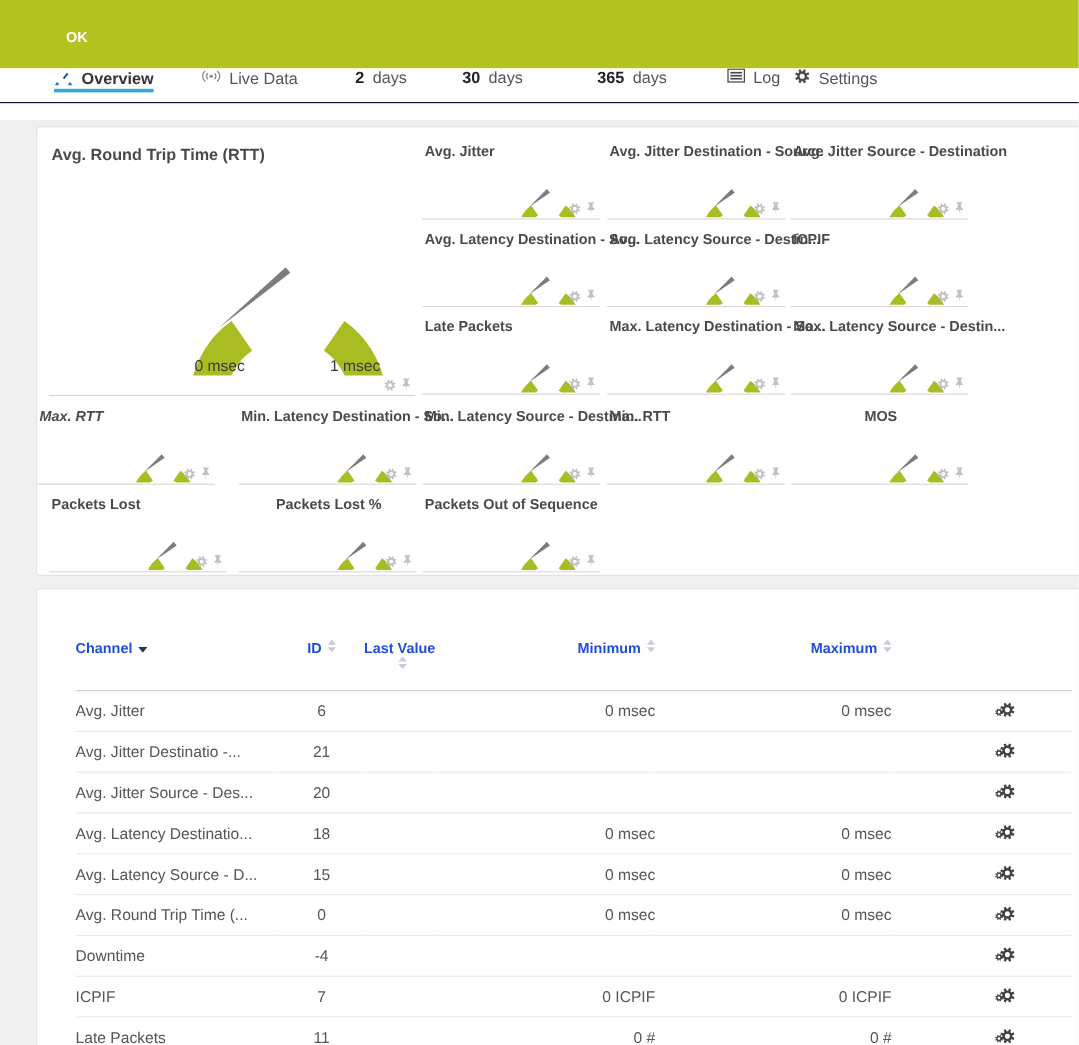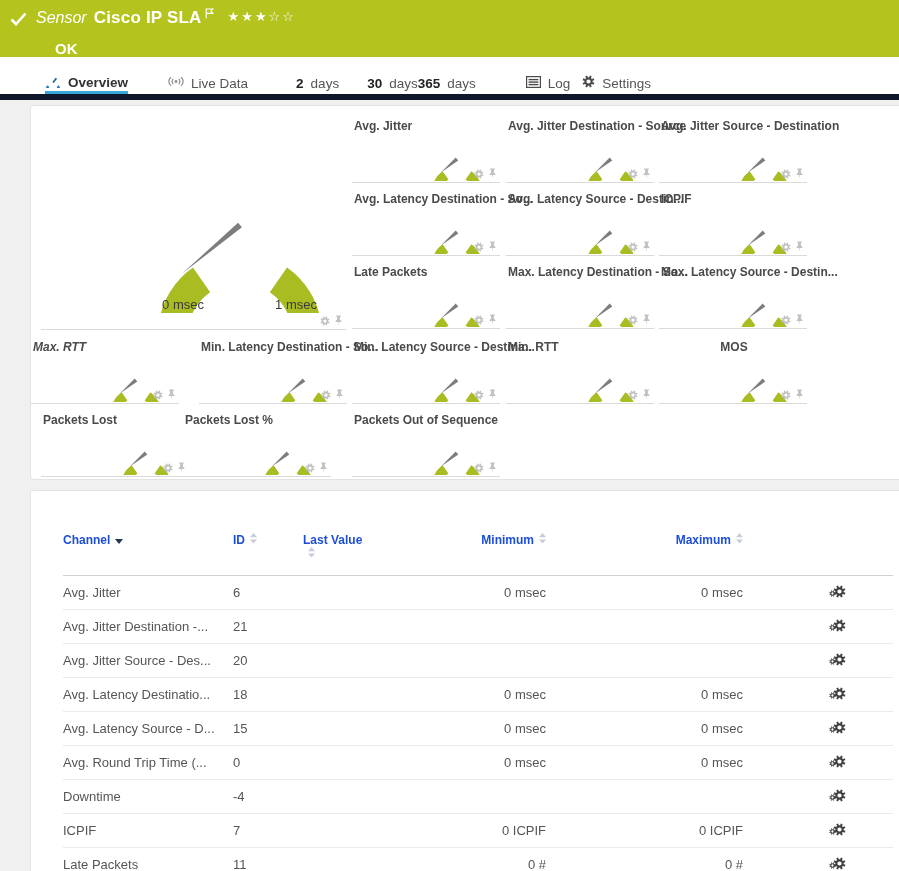--- a/index.html
+++ b/index.html
@@ -8,24 +8,24 @@
     font-family:"Liberation Sans",sans-serif;background:#fff;color:#333;
   }
   
   .topbar{position:absolute;left:0;top:0;width:899px;height:57px;background:#b5c31e;color:#fff}
   .title-row{position:absolute;left:10px;top:8px;display:flex;align-items:center}
   .check-ico{display:inline-flex;margin-top:2px}
   .sensor-kind{font-style:italic;font-size:16px;margin-left:9px}
   .sensor-name{font-weight:700;font-size:17px;margin-left:7px;letter-spacing:.2px}
   .flag-ico{display:inline-flex;margin-left:3px;margin-bottom:9px}
   .stars{font-size:13px;letter-spacing:2px;margin-left:14px;margin-bottom:4px}
-  .status-ok{position:absolute;left:55px;top:40px;font-weight:700;font-size:15px}
+  .status-ok{position:absolute;left:55px;top:24px;font-weight:700;font-size:12px}
   
-  .tabbar{position:absolute;left:0;top:57px;width:899px;height:43px;background:#fff;
-    border-bottom:6px solid #0f172a;display:flex;align-items:flex-end;box-sizing:border-box}
+  .tabbar{position:absolute;left:0;top:57px;width:899px;height:29px;background:#fff;
+    border-bottom:1px solid #0f172a;display:flex;align-items:flex-start;box-sizing:border-box}
   .tab{display:flex;align-items:center;gap:7px;font-size:13.5px;color:#555;
     border-bottom:3px solid transparent;cursor:pointer;white-space:nowrap}
   .tab.active{border-bottom-color:#3aa7db;color:#333;font-weight:700}
   .tab b{color:#222;font-weight:700}
   .tab .days{color:#555}
   
   .content-bg{position:absolute;left:0;top:100px;width:899px;bottom:0;background:#f0f0f0}
   .card{position:absolute;background:#fff;border:1px solid #e3e3e3;border-radius:3px;box-sizing:content-box}
   #card-gauges{left:30px;top:105px;width:875px;height:373px}
   #card-table{left:30px;top:490px;width:875px;height:400px}
@@ -39,49 +39,34 @@
   .dial.small-dial{left:78px;top:20px}
   .axis-label{position:absolute;top:184px;width:80px;text-align:center;font-size:13px;color:#3a3a3a}
   .axis-label.min{left:102px}
   .axis-label.max{left:215px}
   .cell-icons{position:absolute;right:3px;bottom:3px;display:flex;gap:4px;align-items:flex-end}
   .cell-icons span{display:inline-flex}
   
   #chan-table{position:absolute;left:32px;top:42px;width:830px;border-collapse:collapse;table-layout:fixed}
   #chan-table th{font-size:12px;font-weight:700;color:#1d4ed8;vertical-align:top;padding:0 0 14px 0}
   #chan-table th.left,#chan-table td.left{text-align:left}
-  #chan-table th.center,#chan-table td.center{text-align:left}
+  #chan-table th.center,#chan-table td.center{text-align:center}
   #chan-table th.num,#chan-table td.num{text-align:right}
   #chan-table thead tr{border-bottom:1px solid #d2d2d2}
   #chan-table td{font-size:13px;color:#555;height:33px;padding:0}
   #chan-table tbody tr + tr{border-top:1px solid #eaeaea}
   #chan-table td.actions{padding-left:90px}
   .sort-ico,.caret-ico{display:inline-block;margin-left:5px}
   .chan-edit{position:relative;display:inline-flex}
   .chan-edit .mini-gear{position:absolute;left:-4px;bottom:-2px}
 </style>
 </head>
 <body>
 
 <div class="topbar">
-  <div class="title-row">
-    <span class="check-ico">
-      <svg width="17" height="14" viewBox="0 0 17 14">
-          <polyline points="1.5,7.5 6,12 15.5,1.5" fill="none" stroke="#fff" stroke-width="2.6"></polyline>
-        </svg>
-    </span>
-    <span class="sensor-kind">Sensor</span>
-    <span class="sensor-name">Cisco IP SLA</span>
-    <span class="flag-ico">
-      <svg width="9" height="11" viewBox="0 0 9 11">
-          <path d="M1.2,0.5 V10.5 M1.2,1 H7.8 L6,3.2 L7.8,5.4 H1.2" stroke="#fff" stroke-width="1.1" fill="none"></path>
-        </svg>
-    </span>
-    <span class="stars">★★★☆☆</span>
-  </div>
   <div class="status-ok">OK</div>
 </div>
 
 <div class="tabbar">
   <div class="tab active" style="margin-left:45px">
     <span>
       <svg width="16" height="14" viewBox="0 0 16 14">
           <path d="M3.4,12.2 A6.2,6.2 0 1 0 12.6,12.2" fill="none" stroke="#1d7fc0" stroke-width="2.6"></path>
           <line x1="8" y1="8.6" x2="11.4" y2="4.2" stroke="#15628f" stroke-width="1.7"></line>
         </svg>
@@ -97,25 +82,25 @@
           <path d="M10.7,4.1 A3,3 0 0 1 10.7,8.9"></path>
           <circle cx="8" cy="6.5" r="1.4" fill="#8b8b8b" stroke="none"></circle>
         </svg>
     </span>
     <span>Live Data</span>
   </div>
   <div class="tab" style="margin-left:48px">
     <b>2</b>
       <span class="days">days</span>
   </div>
-  <div class="tab" style="margin-left:28px">
+  <div class="tab" style="margin-left:46px">
     <b>30</b>
       <span class="days">days</span>
   </div>
-  <div class="tab" style="">
+  <div class="tab" style="margin-left:62px">
     <b>365</b>
       <span class="days">days</span>
   </div>
   <div class="tab" style="margin-left:50px">
     <span>
       <svg width="15" height="12" viewBox="0 0 15 12">
           <rect x="0.6" y="0.6" width="13.8" height="10.8" fill="none" stroke="#4a4a4a" stroke-width="1.2"></rect>
           <rect x="2.6" y="2.9" width="9.8" height="1.4" fill="#4a4a4a"></rect>
           <rect x="2.6" y="5.4" width="9.8" height="1.4" fill="#4a4a4a"></rect>
           <rect x="2.6" y="7.9" width="9.8" height="1.4" fill="#4a4a4a"></rect>
@@ -136,20 +121,21 @@
           <circle cx="6" cy="6" r="2.9" fill="none" stroke="#4a4a4a" stroke-width="1.9"></circle>
         </svg></span>
     <span>Settings</span>
   </div>
 </div>
 
 <div class="content-bg"></div>
 
 <div class="card" id="card-gauges">
   <div class="gauge-cell main">
+    <div class="cell-title main-title">Avg. Round Trip Time (RTT)</div>
     <span class="dial" id="main-dial" style="left:0;top:0">
         <svg width="305" height="200" viewBox="0 0 305 200">
           <path d="M 160.57 166.88 A 67 67 0 1 0 237.43 166.88" fill="none" stroke="#a9bd23" stroke-width="30"></path>
           <polygon points="197.07,109.70 200.93,114.30 141.55,160.21" fill="#7d7d7d"></polygon>
         </svg>
       </span>
     <div class="axis-label min">0 msec</div>
     <div class="axis-label max">1 msec</div>
     <span class="cell-icons" id="main-icons">
         <span>
@@ -617,21 +603,21 @@
           </svg>
         </span>
         <span>
           <svg width="9" height="11" viewBox="0 0 9 11" fill="#c1c1c1">
             <path d="M2.2,0.5 H6.8 V1.8 H5.9 V4.6 L7.4,5.9 V6.9 H1.6 V5.9 L3.1,4.6 V1.8 H2.2 Z"></path>
             <path d="M4.1,6.9 H4.9 L4.5,10.5 Z"></path>
           </svg>
         </span>
       </span>
     </div>
-    <div class="gauge-cell small" style="left: 152px; top: 301px;">
+    <div class="gauge-cell small" style="left: 168px; top: 301px; text-align: center;">
       <div class="cell-title">Packets Lost %</div>
       <span class="dial small-dial">
         <svg width="54" height="48" viewBox="0 0 54 48">
           <path d="M 15.53 42.38 A 20 20 0 1 0 38.47 42.38" fill="none" stroke="#a9bd23" stroke-width="10"></path>
           <polygon points="25.71,24.47 28.29,27.53 10.91,39.50" fill="#7d7d7d"></polygon>
         </svg>
       </span>
       <span class="cell-icons">
         <span>
           <svg width="10" height="10" viewBox="0 0 12 12">
@@ -756,21 +742,21 @@
                   <line x1="2.86" y1="7.31" x2="0.92" y2="8.12" stroke="#414141" stroke-width="1.8"></line>
                   <line x1="2.86" y1="4.71" x2="0.91" y2="3.91" stroke="#414141" stroke-width="1.8"></line>
                   <line x1="4.69" y1="2.86" x2="3.88" y2="0.92" stroke="#414141" stroke-width="1.8"></line>
                   <line x1="7.29" y1="2.86" x2="8.09" y2="0.91" stroke="#414141" stroke-width="1.8"></line>
                   <line x1="9.14" y1="4.69" x2="11.08" y2="3.88" stroke="#414141" stroke-width="1.8"></line>
                   <circle cx="6" cy="6" r="2.9" fill="none" stroke="#414141" stroke-width="1.9"></circle>
                 </svg></span>
             </span></td>
         </tr>
         <tr>
-          <td class="left">Avg. Jitter Destination -...</td>
+          <td class="left">Avg. Jitter Destinatio -...</td>
           <td class="center">21</td>
           <td class="center"></td>
           <td class="num"></td>
           <td class="num"></td>
           <td class="actions"><span class="chan-edit">
               <svg width="13" height="13" viewBox="0 0 12 12">
                 <line x1="9.14" y1="7.29" x2="11.09" y2="8.09" stroke="#414141" stroke-width="1.8"></line>
                 <line x1="7.31" y1="9.14" x2="8.12" y2="11.08" stroke="#414141" stroke-width="1.8"></line>
                 <line x1="4.71" y1="9.14" x2="3.91" y2="11.09" stroke="#414141" stroke-width="1.8"></line>
                 <line x1="2.86" y1="7.31" x2="0.92" y2="8.12" stroke="#414141" stroke-width="1.8"></line>

